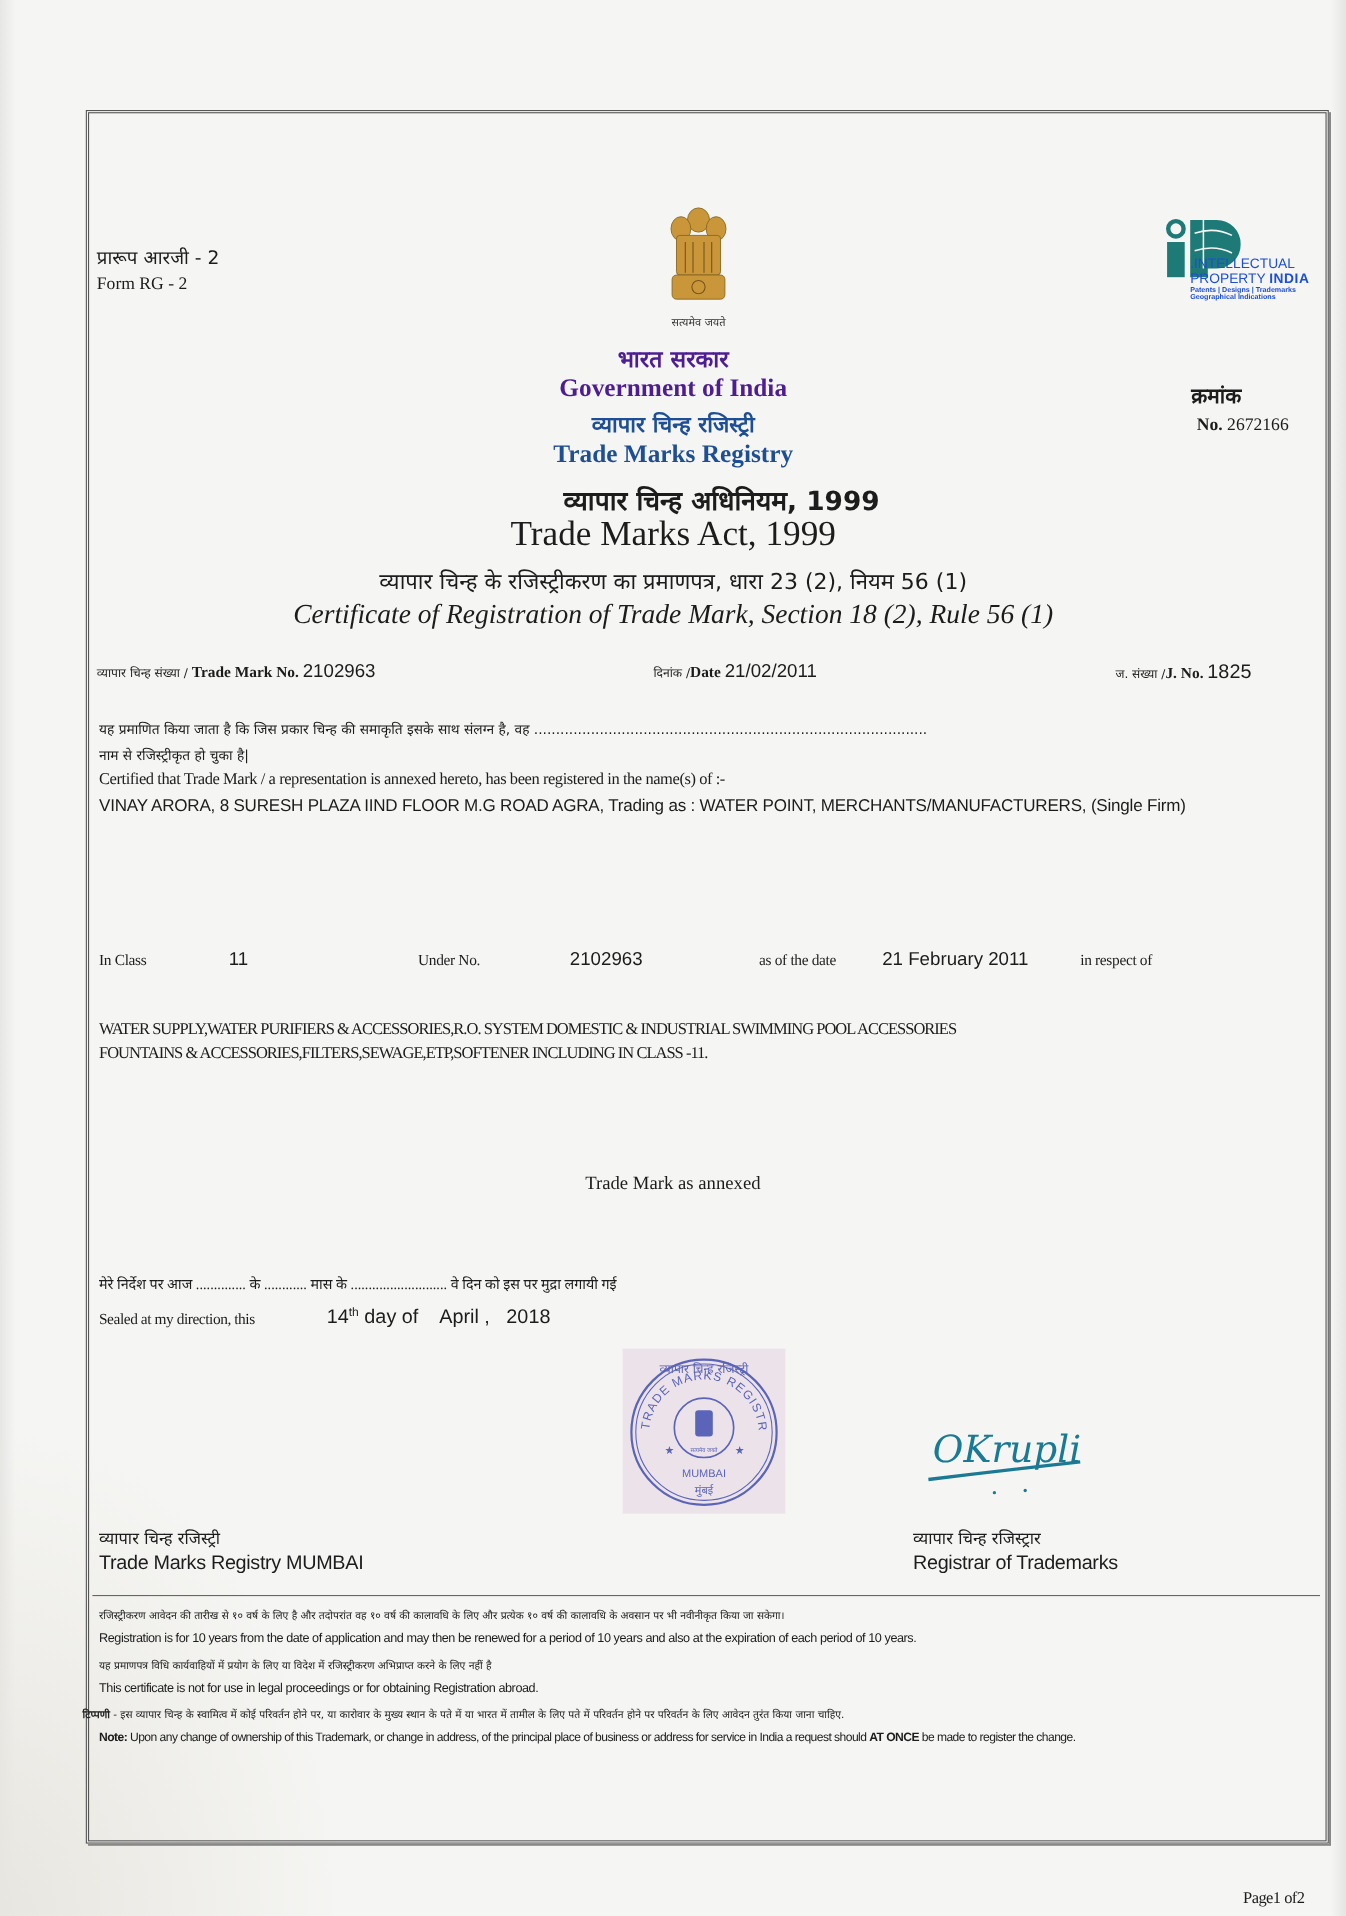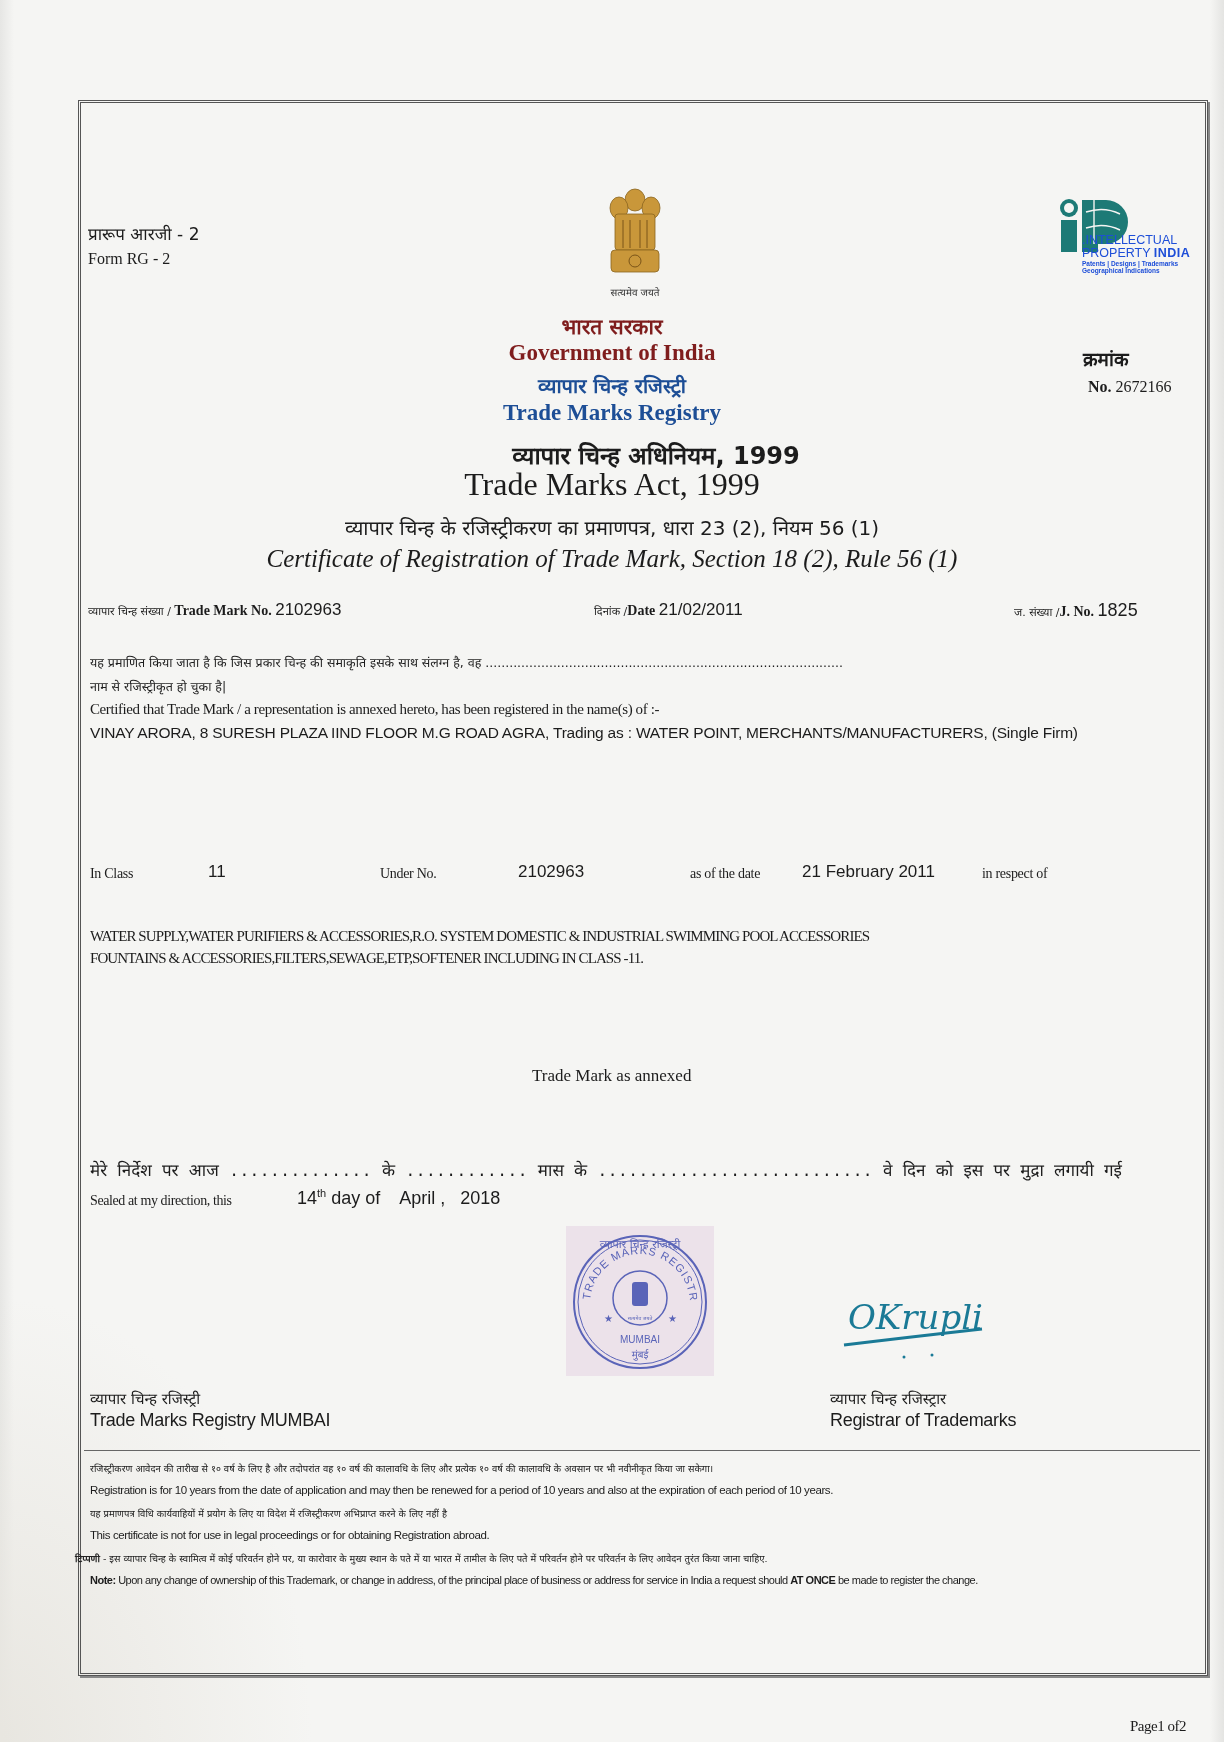--- a/index.html
+++ b/index.html
@@ -26,21 +26,21 @@
   .motto { position: absolute; left: 585px; top: 285px; width: 100px; text-align: center; font-size: 10px; font-family: "DejaVu Sans", sans-serif; color: #333; }
 
   
   .iplogo { position: absolute; left: 1058px; top: 198px; width: 70px; height: 56px; }
   .ip-text { position: absolute; left: 1058px; top: 234px; color: #1d4ed8; font-family: "Liberation Sans", sans-serif; margin-left: 24px; }
   .ip-l1 { font-size: 12.5px; line-height: 13px; }
   .ip-l2 { font-size: 12.5px; line-height: 13px; }
   .ip-l2 b { font-weight: 900; letter-spacing: 0.5px; }
   .ip-l3, .ip-l4 { font-size: 6.5px; line-height: 7px; font-weight: bold; }
 
-  .red { color: #7f1d1d; }
+  .red { color: #4c1d95; }
   .blue { color: #1d4e96; }
   .hr-bottom { position: absolute; left: 84px; top: 1450px; width: 1116px; height: 1px; background: #666; }
 
   .stamp { position: absolute; left: 566px; top: 1226px; width: 148px; height: 150px; background: #ece2ea; }
   .signature { position: absolute; left: 840px; top: 1285px; width: 150px; height: 80px; }
   .footnote { font-size: 11.5px; }
   .footnote-hi { font-size: 10px; font-family: "DejaVu Sans", sans-serif; color: #222; }
 </style>
 </head>
 <body>
@@ -127,21 +127,21 @@
 <div class="abs sans" style="left:518px; top:862px; font-size:17px;">2102963</div>
 <div class="abs" style="left:690px; top:866px; font-size:14px; letter-spacing:-0.3px;">as of the date</div>
 <div class="abs sans" style="left:802px; top:862px; font-size:17px;">21 February 2011</div>
 <div class="abs" style="left:982px; top:866px; font-size:14px; letter-spacing:-0.3px;">in respect of</div>
 
 <div class="abs" style="left:90px; top:928px; font-size:15px; letter-spacing:-0.9px;">WATER SUPPLY,WATER PURIFIERS &amp; ACCESSORIES,R.O. SYSTEM DOMESTIC &amp; INDUSTRIAL SWIMMING POOL ACCESSORIES</div>
 <div class="abs" style="left:90px; top:950px; font-size:15px; letter-spacing:-0.9px;">FOUNTAINS &amp; ACCESSORIES,FILTERS,SEWAGE,ETP,SOFTENER INCLUDING IN CLASS -11.</div>
 
 <div class="abs" style="left:532px; top:1066px; font-size:17px; font-weight:normal;">Trade Mark as annexed</div>
 
-<div class="abs" style="left:90px; top:1158px; font-size:17px; font-family:Liberation Mono, monospace;">मेरे निर्देश पर आज .............. के ............ मास के ........................... वे दिन को इस पर मुद्रा लगायी गई</div>
+<div class="abs" style="left:90px; top:1158px; font-size:13px; font-family:Liberation Serif, serif;">मेरे निर्देश पर आज .............. के ............ मास के ........................... वे दिन को इस पर मुद्रा लगायी गई</div>
 <div class="abs" style="left:90px; top:1193px; font-size:14px; letter-spacing:-0.4px;">Sealed at my direction, this</div>
 <div class="abs sans" style="left:297px; top:1187px; font-size:18px;">
   <span>14</span><sup style="font-size:11px;">th</sup>
   <span>day of</span>&nbsp;&nbsp;&nbsp;
   <span>April ,</span>&nbsp;&nbsp;
   <span>2018</span>
 </div>
 
 <div class="stamp">
   <svg viewBox="0 0 148 150" width="148" height="150">

